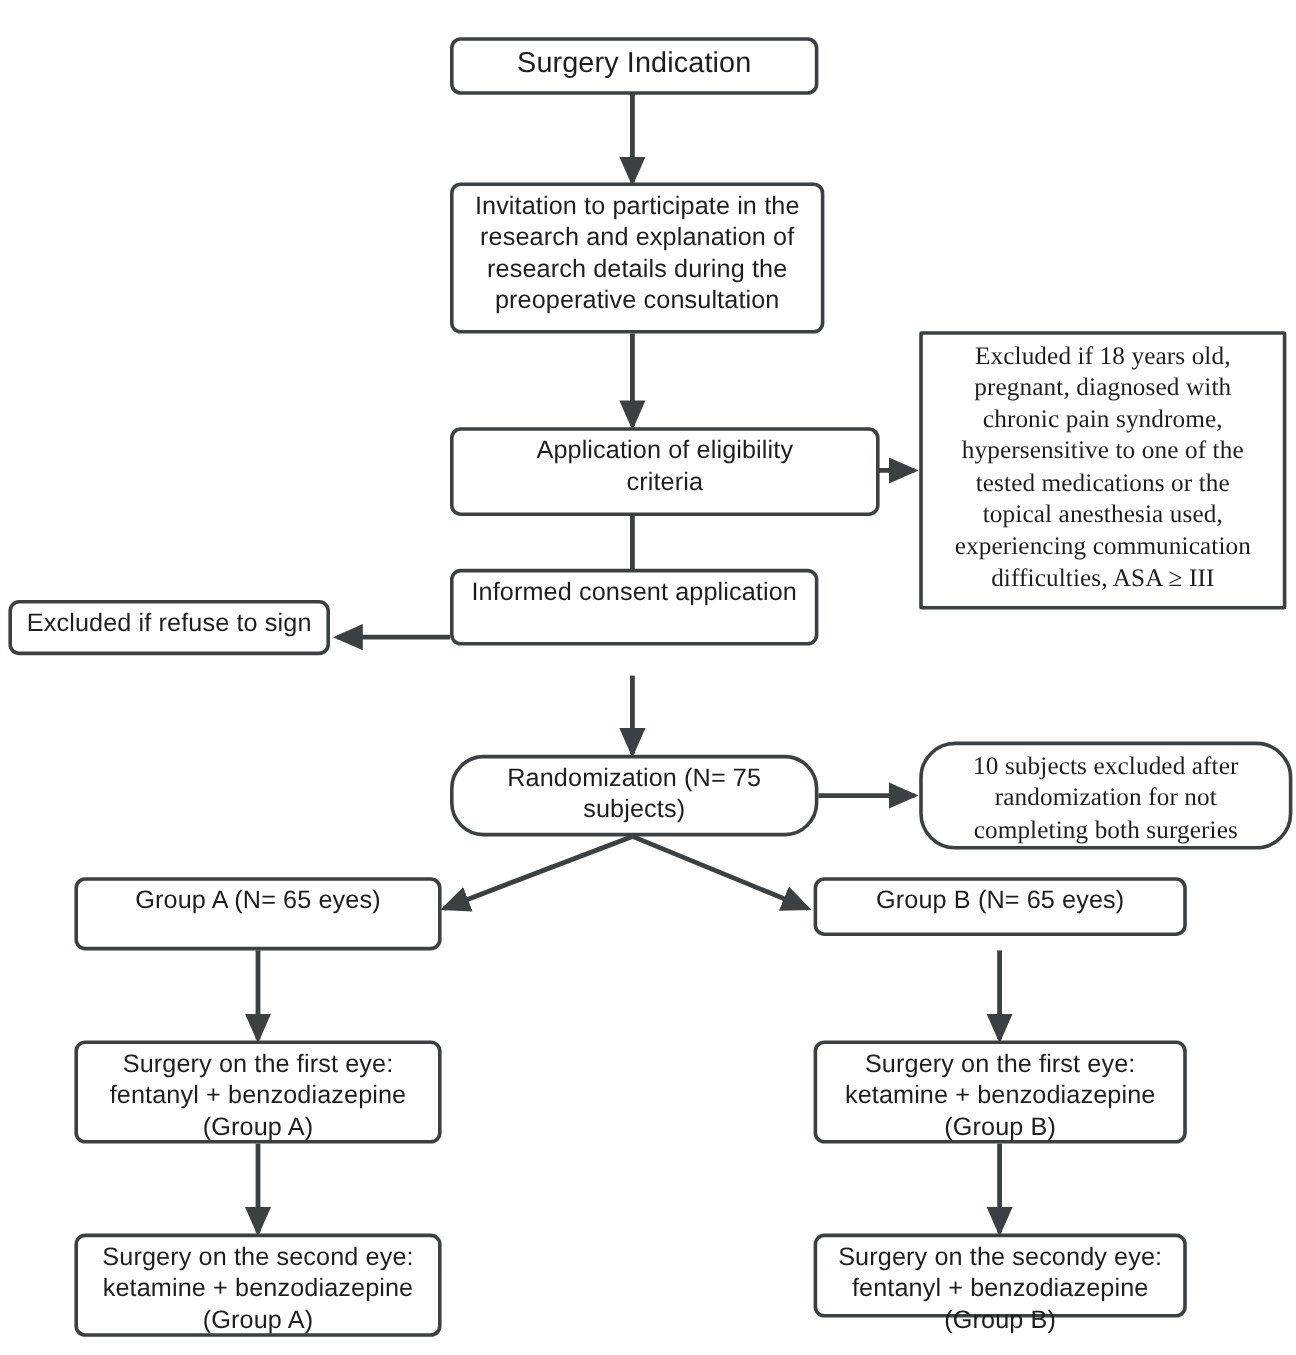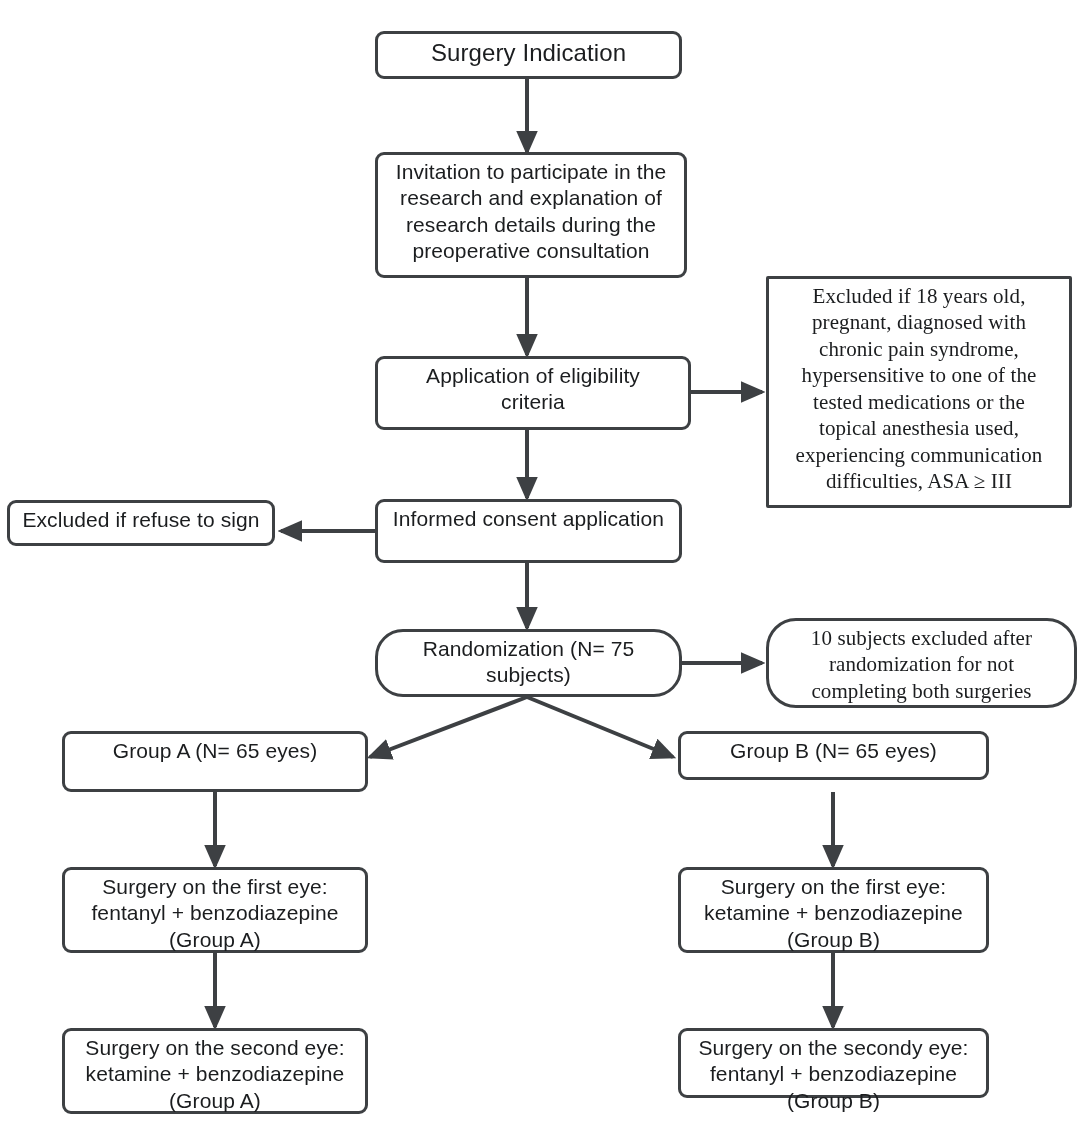--- a/index.html
+++ b/index.html
@@ -76,37 +76,37 @@
     <span class="txt">Surgery Indication</span>
   </div>
 
   <div class="node" style="left:375px; top:152px; width:312px; height:126px;">
     <span class="txt">Invitation to participate in the
 research and explanation of
 research details during the
 preoperative consultation</span>
   </div>
 
-  <div class="node" style="left:375px; top:356px; width:316px; height:74px;">
+  <div class="node" style="left:375px; top:356px; width:358px; height:74px;">
     <span class="txt">Application of eligibility
 criteria</span>
   </div>
 
   <div class="node sharp" style="left:766px; top:276px; width:306px; height:232px;">
     <span class="txt">Excluded if 18 years old,
 pregnant, diagnosed with
 chronic pain syndrome,
 hypersensitive to one of the
 tested medications or the
 topical anesthesia used,
 experiencing communication
 difficulties, ASA ≥ III</span>
   </div>
 
-  <div class="node" style="left:375px; top:499px; width:307px; height:64px;">
+  <div class="node" style="left:375px; top:474px; width:307px; height:64px;">
     <span class="txt">Informed consent application</span>
   </div>
 
   <div class="node" style="left:7px; top:500px; width:268px; height:46px;">
     <span class="txt">Excluded if refuse to sign</span>
   </div>
 
   <div class="node" style="left:375px; top:629px; width:307px; height:68px;border-radius:28px;">
     <span class="txt">Randomization (N= 75
 subjects)</span>

